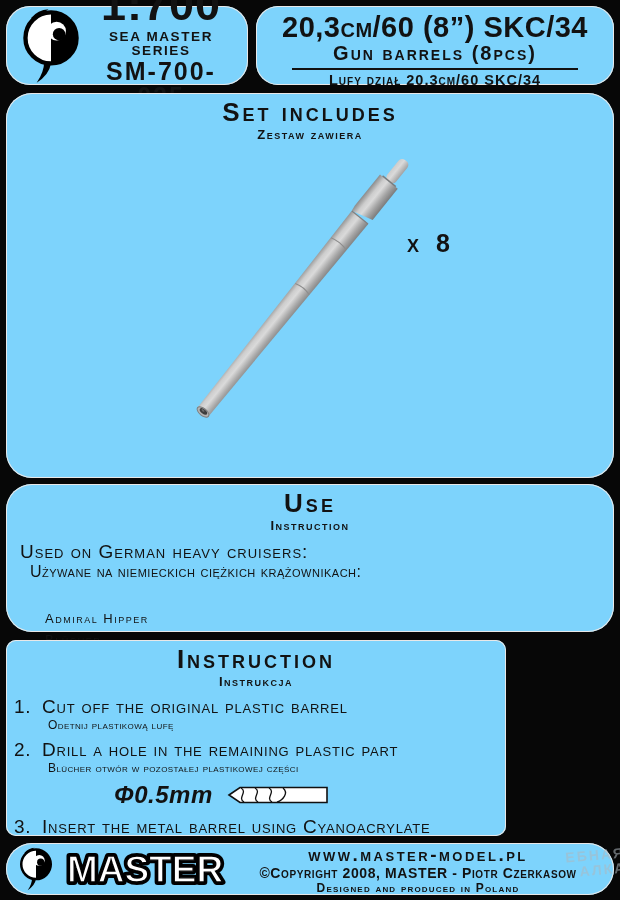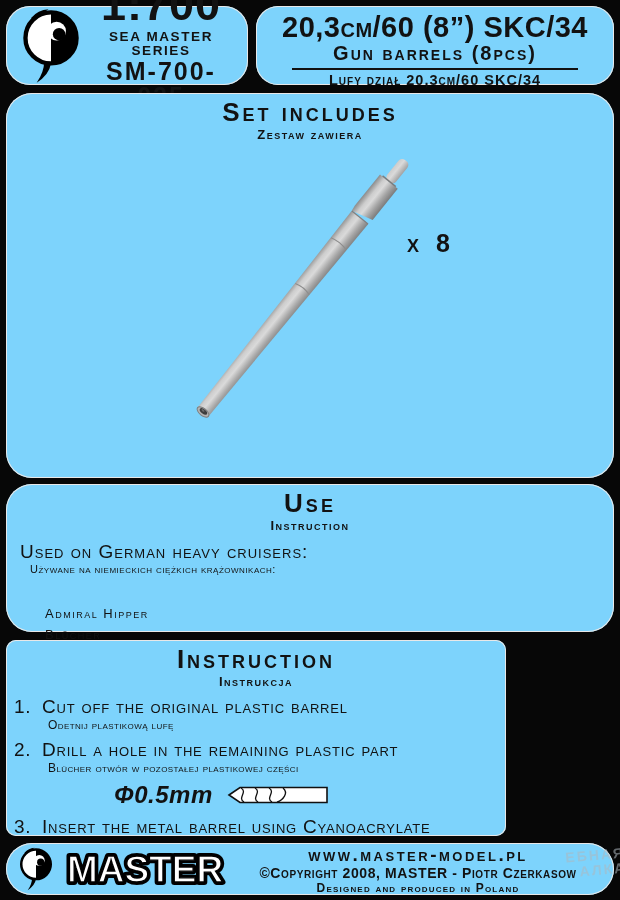--- a/index.html
+++ b/index.html
@@ -25,21 +25,21 @@
   
   #sec-set{left:6px;top:93px;width:608px;height:385px;border-radius:26px;}
   #sec-use{left:6px;top:484px;width:608px;height:148px;border-radius:26px;}
   #sec-ins{left:6px;top:640px;width:500px;height:196px;border-radius:10px;}
   .sec-title{text-align:center;font-size:26px;font-weight:bold;letter-spacing:3px;margin-top:6px;line-height:1;}
   .sec-sub{text-align:center;font-size:13px;font-weight:bold;letter-spacing:1.5px;line-height:1;margin-top:3px;}
   .qty{position:absolute;left:401px;top:136px;font-size:25px;font-weight:bold;letter-spacing:5px;}
   #barrel-svg{position:absolute;left:0;top:0;pointer-events:none;}
   
   .lead{font-size:19px;letter-spacing:1px;margin:10px 0 0 14px;line-height:1;}
-  .lead-pl{font-size:11px;letter-spacing:0.5px;margin:3px 0 0 24px;line-height:1;}
+  .lead-pl{font-size:16px;letter-spacing:0.5px;margin:3px 0 0 24px;line-height:1;}
   .ships{list-style:none;margin:28px 0 0 39px;padding:0;font-size:13px;letter-spacing:1.5px;}
   .ships li{line-height:21px;}
   
   .step{margin:9px 0 0 8px;line-height:1;}
   .step-en{font-size:19px;letter-spacing:0.8px;display:flex;}
   .step-num{width:28px;flex:0 0 auto;}
   .step-pl{font-size:12px;letter-spacing:0.4px;margin:3px 0 0 34px;}
   .drill-row{display:flex;align-items:center;margin:8px 0 0 108px;height:26px;}
   .drill-label{font-size:24px;font-style:italic;font-weight:bold;letter-spacing:0.5px;margin-right:14px;}
   

